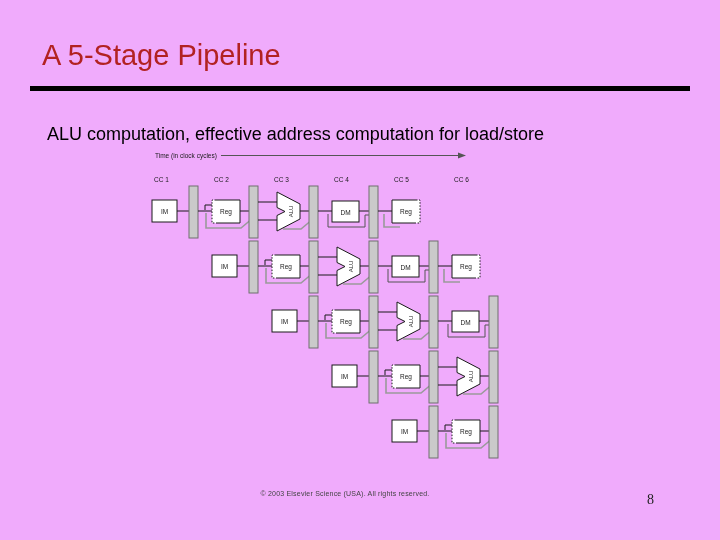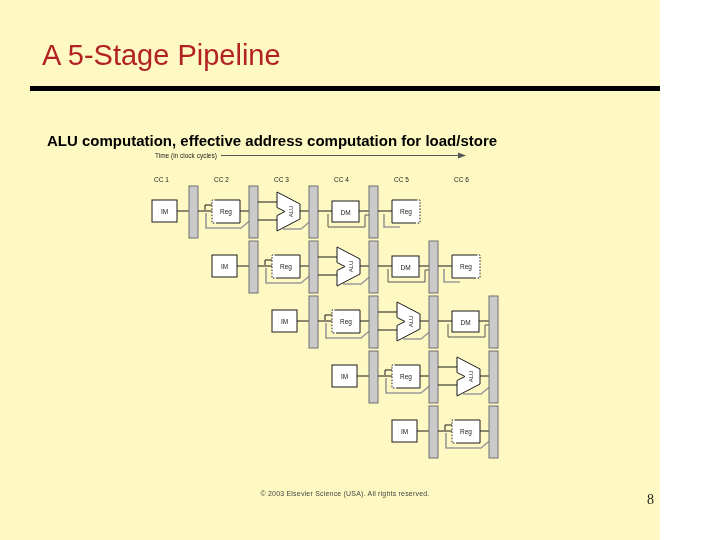--- a/index.html
+++ b/index.html
@@ -1,30 +1,30 @@
 <!DOCTYPE html>
 <html><head>
 <meta charset="utf-8">
 <style>
   html,body{margin:0;padding:0;background:#fff;}
   .slide{
-    position:relative;width:660px;height:540px;background:#fef9c3;
+    position:relative;width:720px;height:540px;background:#f0abfc;
     font-family:"Liberation Sans",sans-serif;overflow:hidden;
   }
   .title{
     position:absolute;left:42px;top:41px;
     font-size:29px;line-height:1;font-weight:400;color:#b22222;
     letter-spacing:0px;white-space:nowrap;
   }
   .rule{
     position:absolute;left:30px;top:86px;width:660px;height:5px;background:#000;
   }
   .subtitle{
-    position:absolute;left:47px;top:132px;
-    font-size:15px;font-weight:bold;color:#000;white-space:nowrap;
+    position:absolute;left:47px;top:124px;
+    font-size:18px;font-weight:normal;color:#000;white-space:nowrap;
   }
   #diagram-svg{position:absolute;left:0;top:0;}
   #diagram-svg text{font-family:"Liberation Sans",sans-serif;}
   .copyright{
     position:absolute;left:245px;top:490px;width:200px;text-align:center;
     font-size:7px;color:#444;letter-spacing:0.2px;white-space:nowrap;
   }
   .pagenum{
     position:absolute;left:647px;top:492px;
     font-family:"Liberation Serif",serif;font-size:14px;color:#222;

